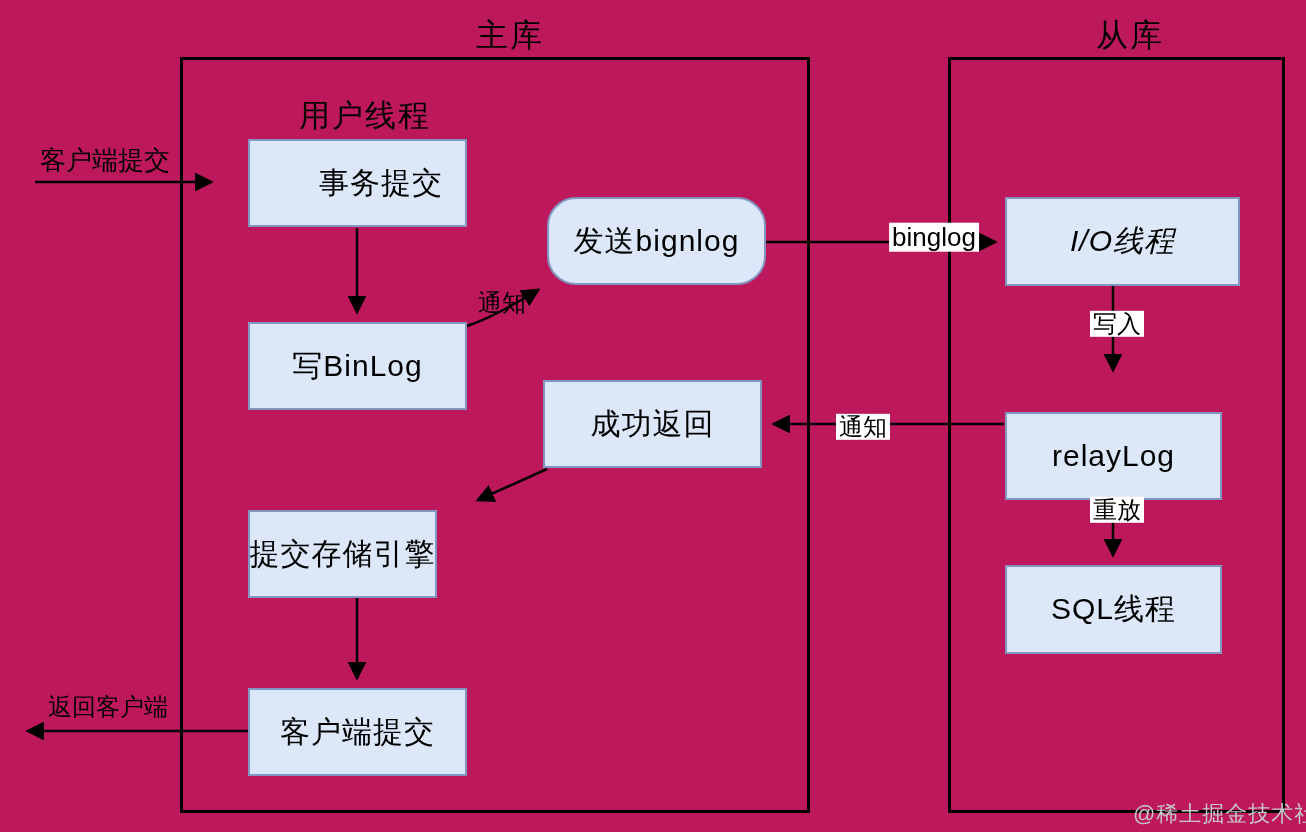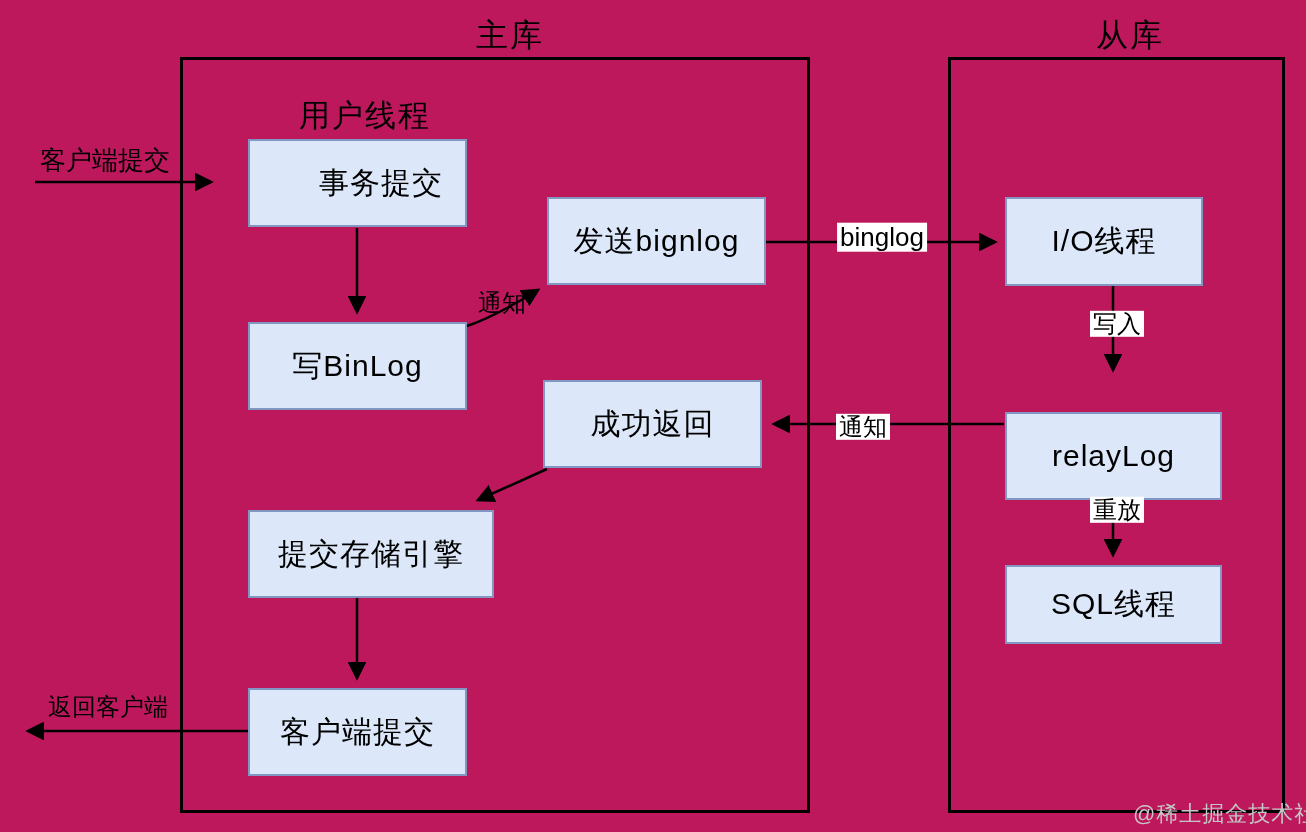--- a/index.html
+++ b/index.html
@@ -14,42 +14,42 @@
   }
   .container.master { left:180px; top:57px; width:630px; height:756px; }
   .container.slave  { left:948px; top:57px; width:337px; height:756px; }
   .node {
     position:absolute; background:#dce8f9; border:2px solid #8296c2;
     box-sizing:border-box; display:flex; align-items:center; justify-content:center;
     font-size:30px; letter-spacing:1px; white-space:nowrap;
   }
   .n-commit  { left:248px; top:139px; width:219px; height:88px;padding-left:47px; }
   .n-binlog  { left:248px; top:322px; width:219px; height:88px; }
-  .n-engine  { left:248px; top:510px; width:246px; height:88px; }
+  .n-engine  { left:248px; top:510px; width:189px; height:88px; }
   .n-success { left:248px; top:688px; width:219px; height:88px; }
-  .n-send    { left:547px; top:197px; width:219px; height:88px; }
+  .n-send    { left:547px; top:197px; width:219px; height:88px;border-radius:29px; }
   .n-wait    { left:543px; top:380px; width:219px; height:88px; }
-  .n-io      { left:1005px; top:197px; width:198px; height:89px; }
+  .n-io      { left:1005px; top:197px; width:235px; height:89px;font-style:italic; }
   .n-relay   { left:1005px; top:380px; width:217px; height:88px;margin-top:32px; }
-  .n-sql     { left:1005px; top:565px; width:217px; height:79px; }
+  .n-sql     { left:1005px; top:565px; width:217px; height:89px; }
   .title {
     position:absolute; transform:translateX(-50%); font-size:32px; letter-spacing:2px;
     white-space:nowrap;
   }
   .t-master { left:510px; top:14px; }
   .t-slave  { left:1130px; top:14px; }
   .t-userthread { left:365px; top:95px; font-size:31px; }
   .elabel {
     position:absolute; transform:translate(-50%,-50%); white-space:nowrap;
     font-size:24px; line-height:1.1;
   }
   .elabel.onLine { background:#fff; padding:0 3px; }
   .l-client  { left:105px; top:160px; font-size:26px; }
   .l-notify1 { left:502px; top:303px; }
-  .l-binglog { left:882px; top:237px; font-size:26px; }
+  .l-binglog { left:934px; top:237px; font-size:26px; }
   .l-writein { left:1117px; top:324px; }
   .l-notify2 { left:863px; top:427px; }
   .l-replay  { left:1117px; top:510px; }
   .l-return  { left:108px; top:707px; font-size:24px; }
   .watermark {
     position:absolute; left:1133px; top:799px; font-size:22px; color:#c6c6c6;
     letter-spacing:1px; white-space:nowrap;
   }
 </style>
 </head>

